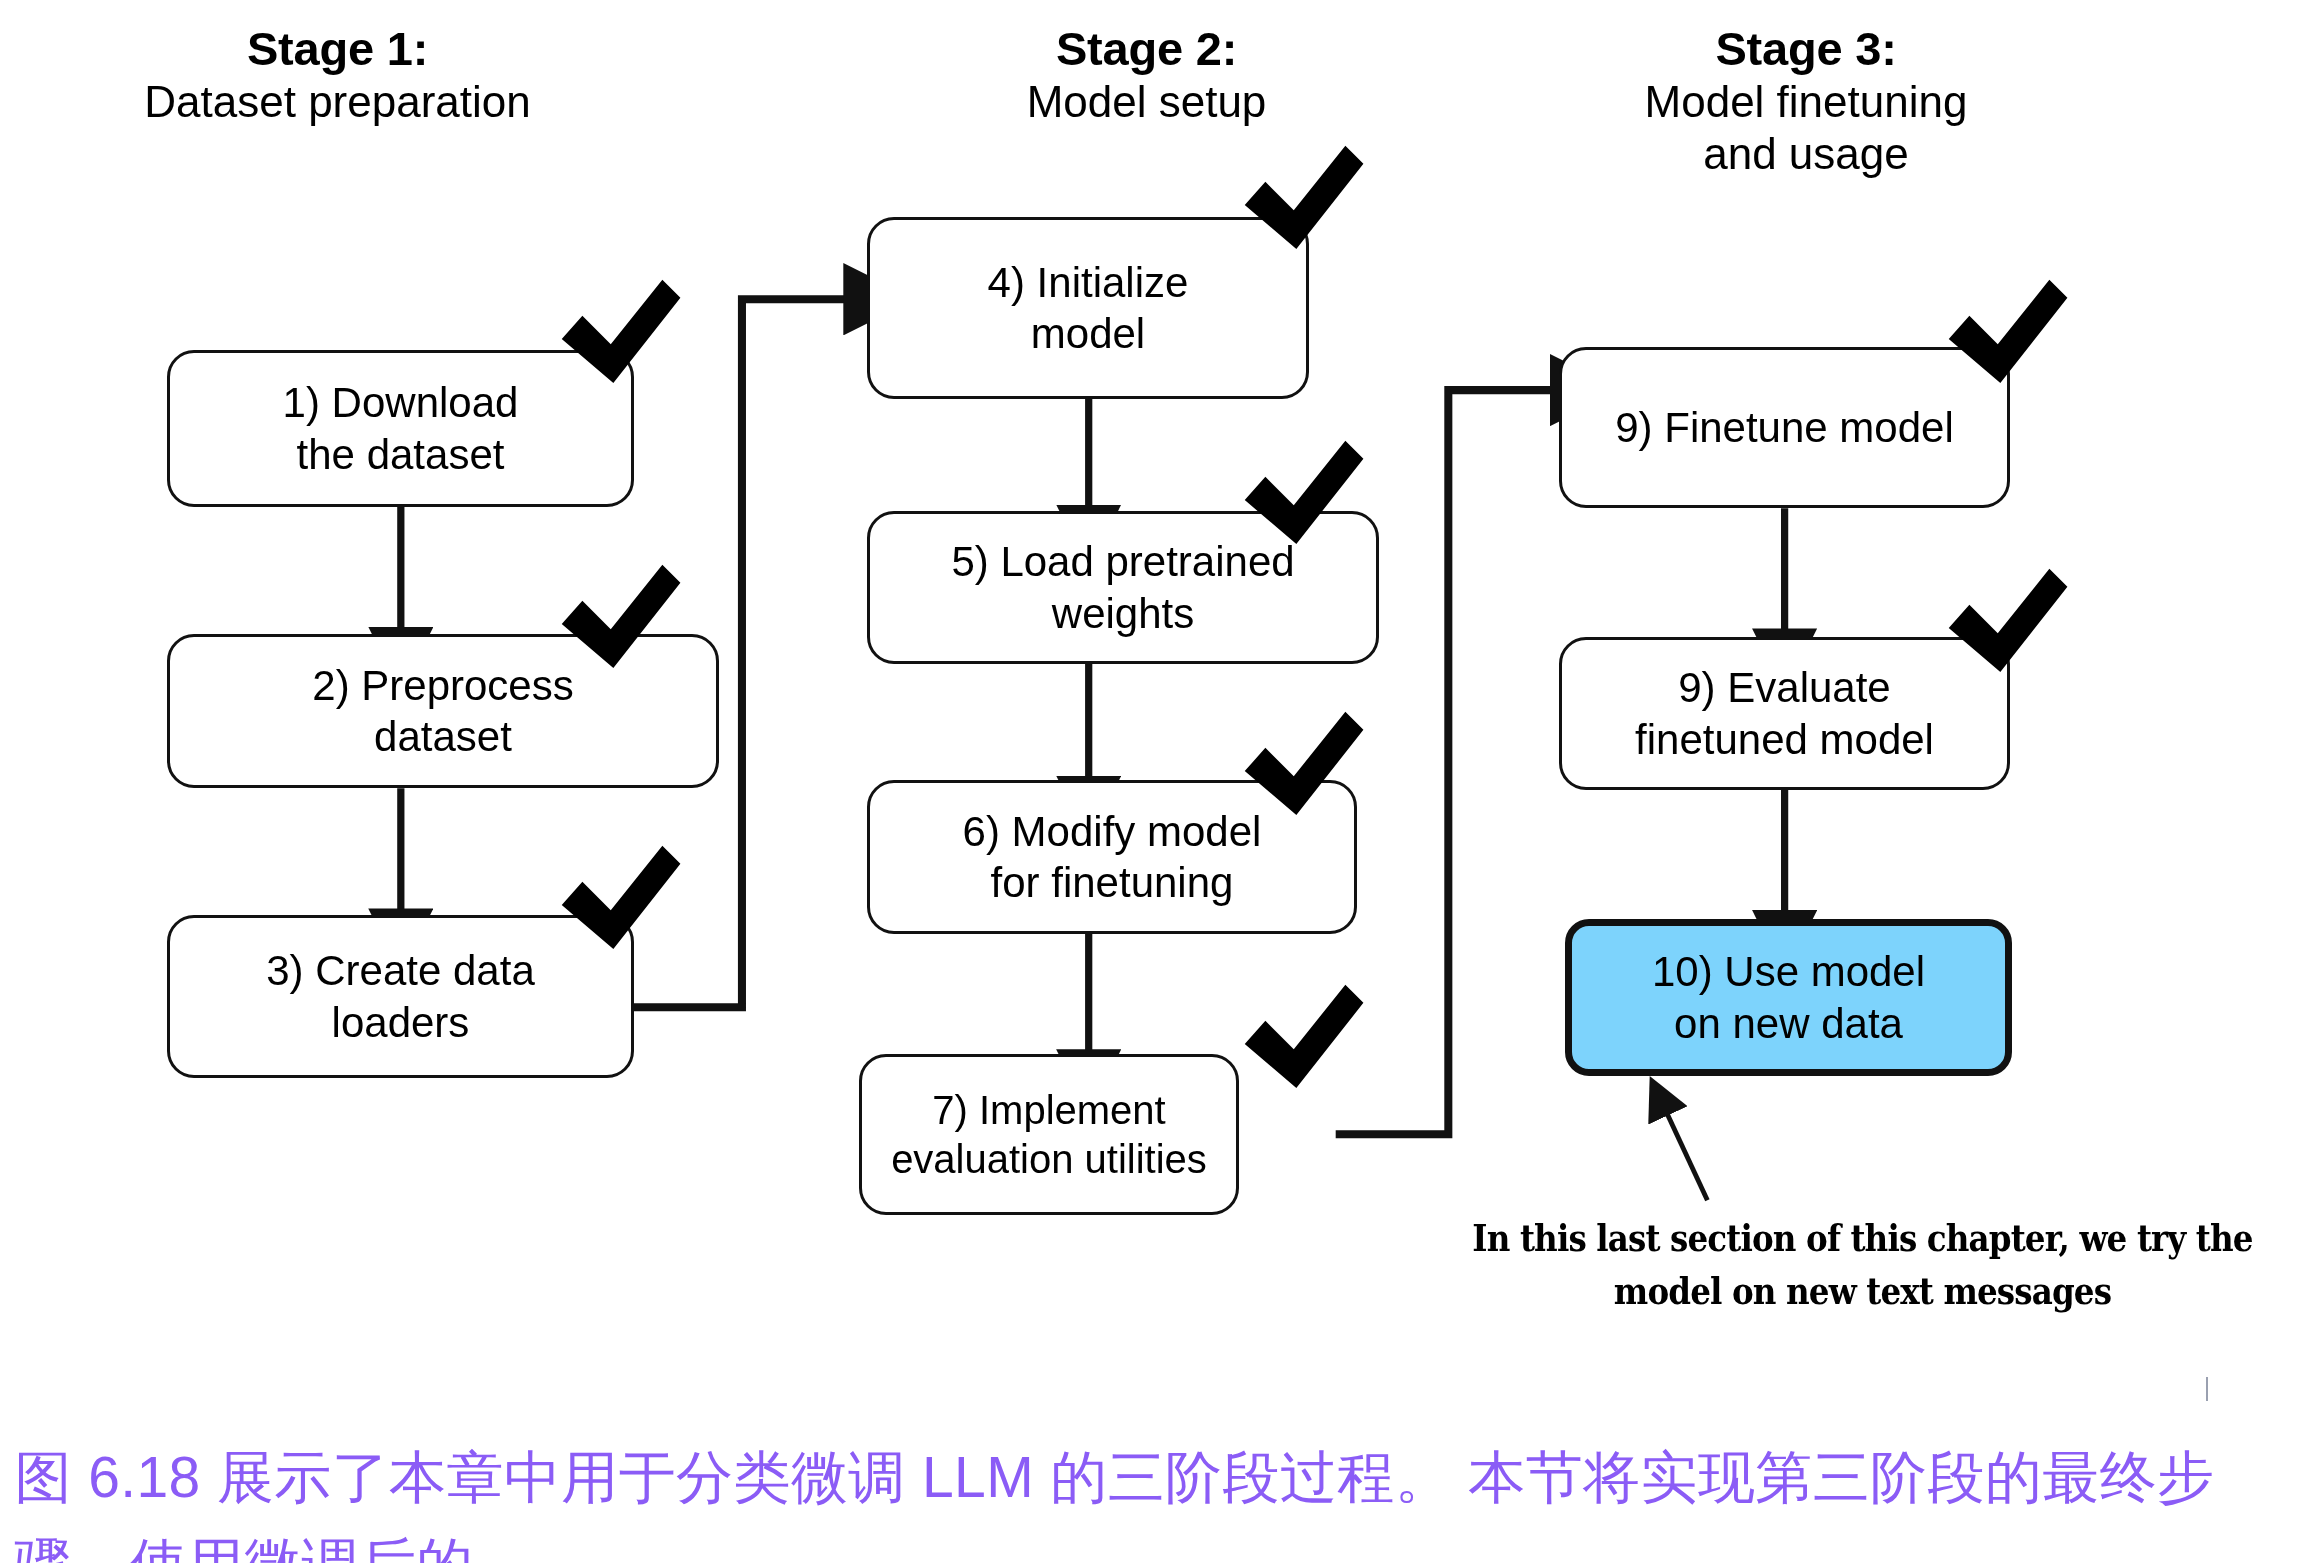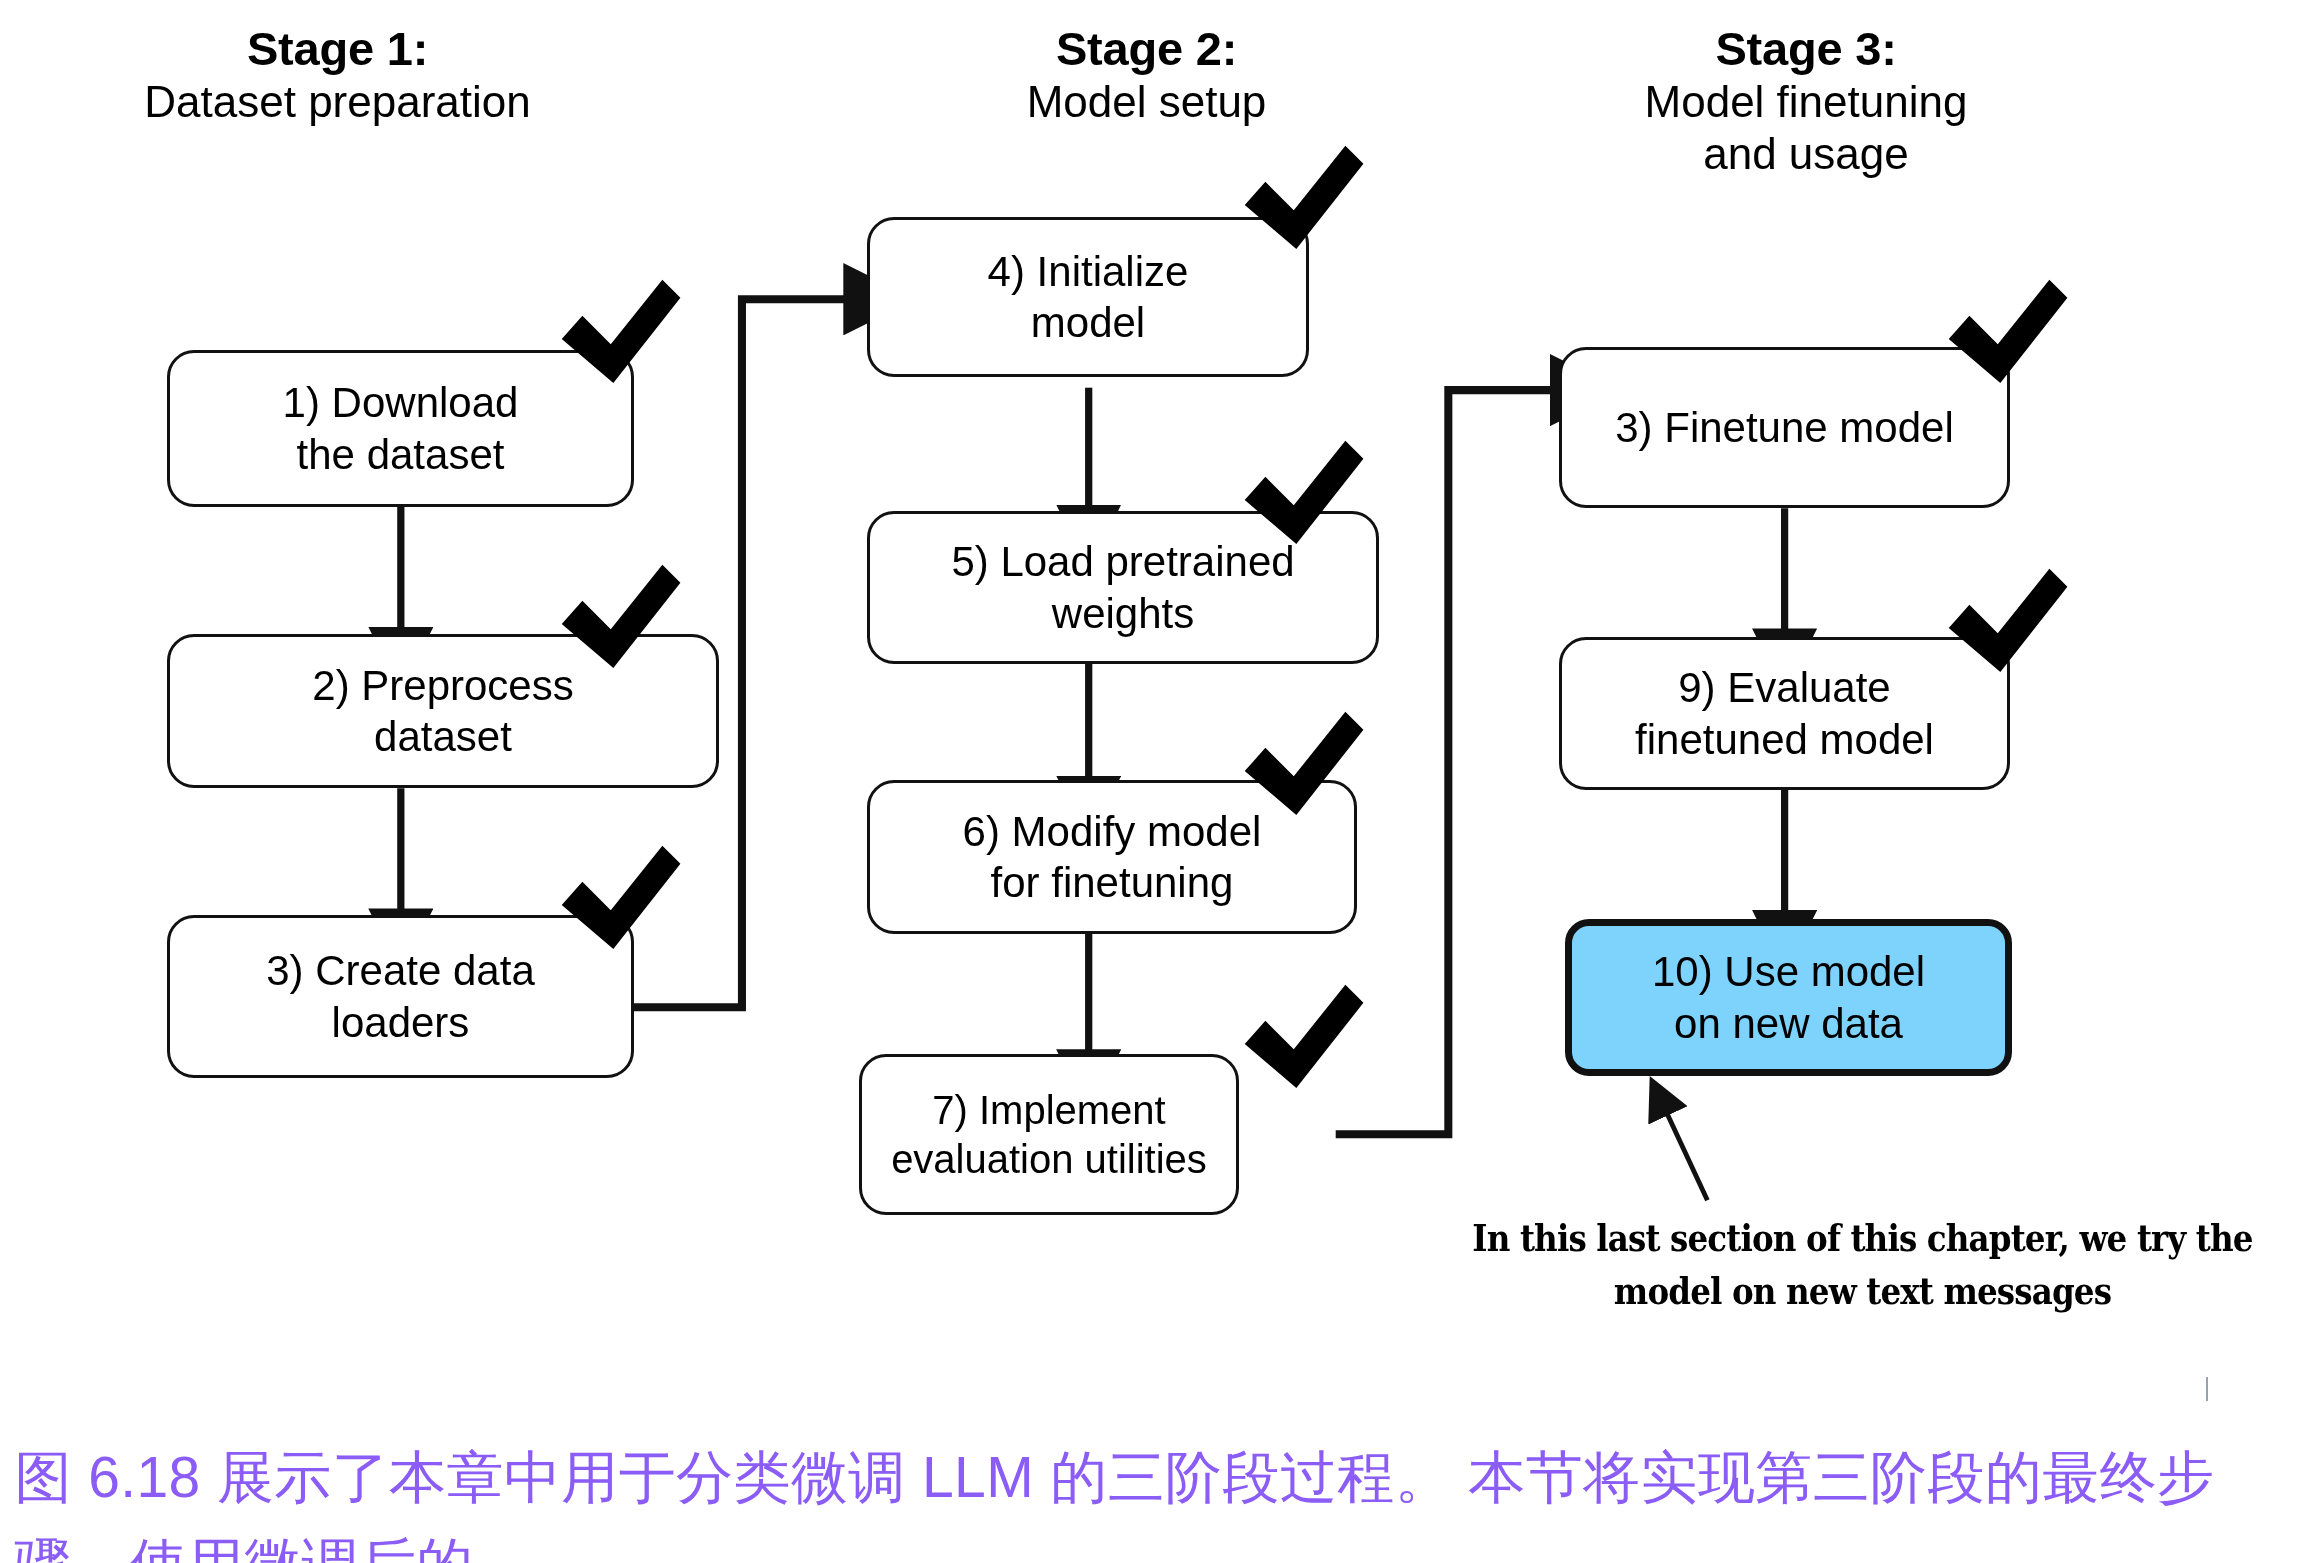--- a/index.html
+++ b/index.html
@@ -192,21 +192,21 @@
   </div>
 
   <div class="node" style="left:167px; top:899px; width:467px; height:163px;">3) Create data
 loaders</div>
   <div class="check" style="left:554px; top:822px;">
     <svg viewBox="0 0 100 100">
         <path d="M6 52 L22 34 L44 56 L84 6 L98 20 L46 86 Z" fill="#000"></path>
       </svg>
   </div>
 
-  <div class="node" style="left:867px; top:201px; width:442px; height:160px;">4) Initialize
+  <div class="node" style="left:867px; top:201px; width:442px; height:182px;">4) Initialize
 model</div>
   <div class="check" style="left:1237px; top:122px;">
     <svg viewBox="0 0 100 100">
         <path d="M6 52 L22 34 L44 56 L84 6 L98 20 L46 86 Z" fill="#000"></path>
       </svg>
   </div>
 
   <div class="node" style="left:867px; top:495px; width:512px; height:153px;">5) Load pretrained
 weights</div>
   <div class="check" style="left:1237px; top:417px;">
@@ -224,21 +224,21 @@
   </div>
 
   <div class="node" style="left:859px; top:1038px; width:380px; height:161px; font-size:40px;">7) Implement
 evaluation utilities</div>
   <div class="check" style="left:1237px; top:961px;">
     <svg viewBox="0 0 100 100">
         <path d="M6 52 L22 34 L44 56 L84 6 L98 20 L46 86 Z" fill="#000"></path>
       </svg>
   </div>
 
-  <div class="node" style="left:1559px; top:331px; width:451px; height:161px;">3) Finetune model</div>
+  <div class="node" style="left:1559px; top:331px; width:451px; height:161px;">9) Finetune model</div>
   <div class="check" style="left:1941px; top:256px;">
     <svg viewBox="0 0 100 100">
         <path d="M6 52 L22 34 L44 56 L84 6 L98 20 L46 86 Z" fill="#000"></path>
       </svg>
   </div>
 
   <div class="node" style="left:1559px; top:621px; width:451px; height:153px;">9) Evaluate
 finetuned model</div>
   <div class="check" style="left:1941px; top:545px;">
     <svg viewBox="0 0 100 100">

